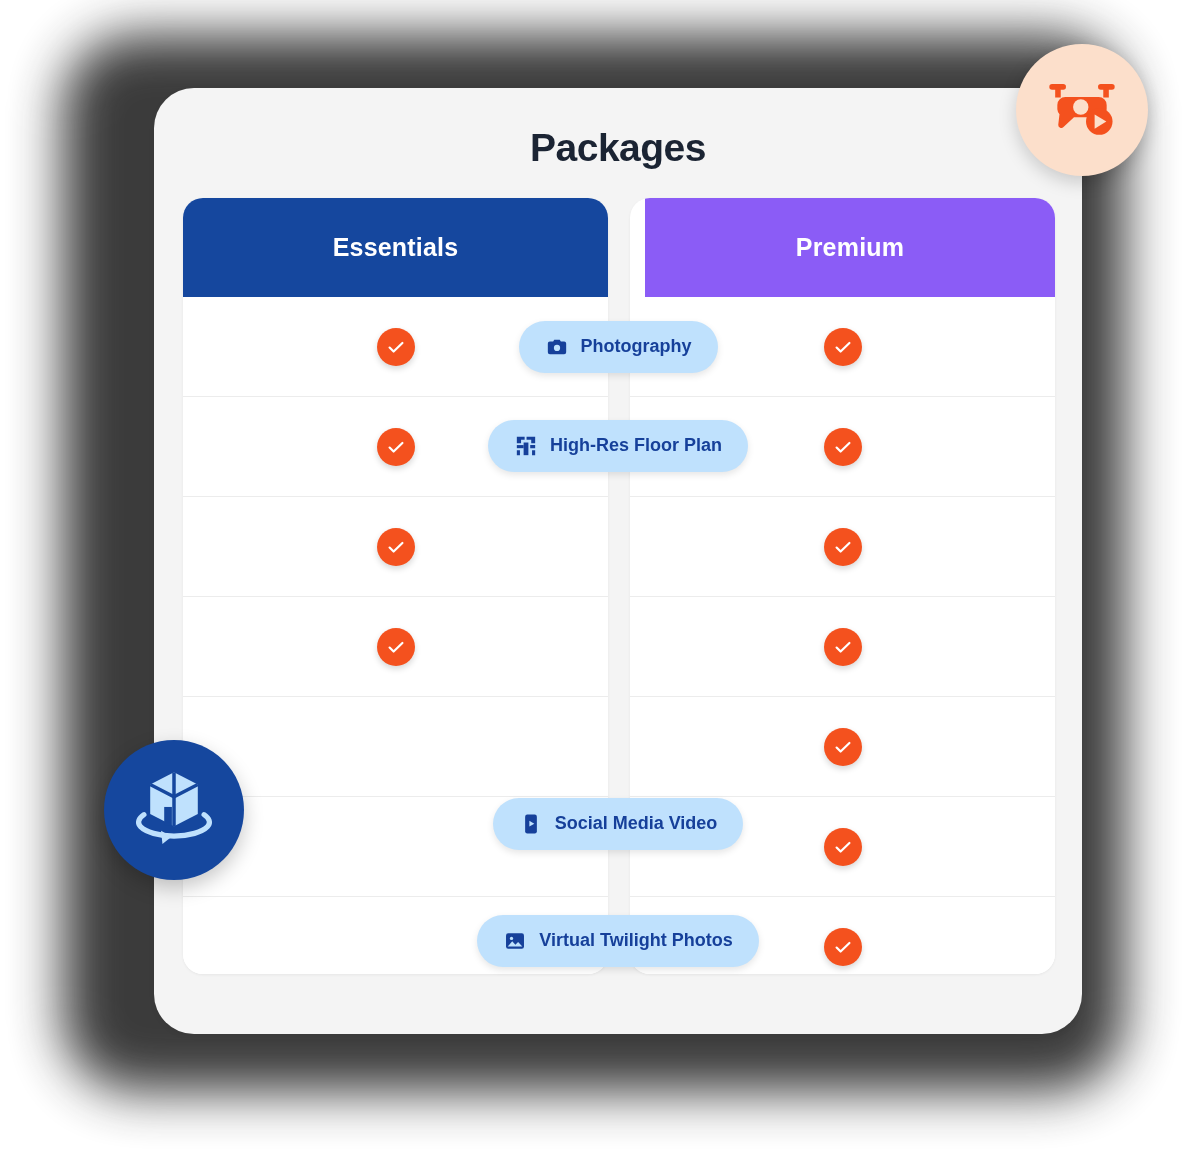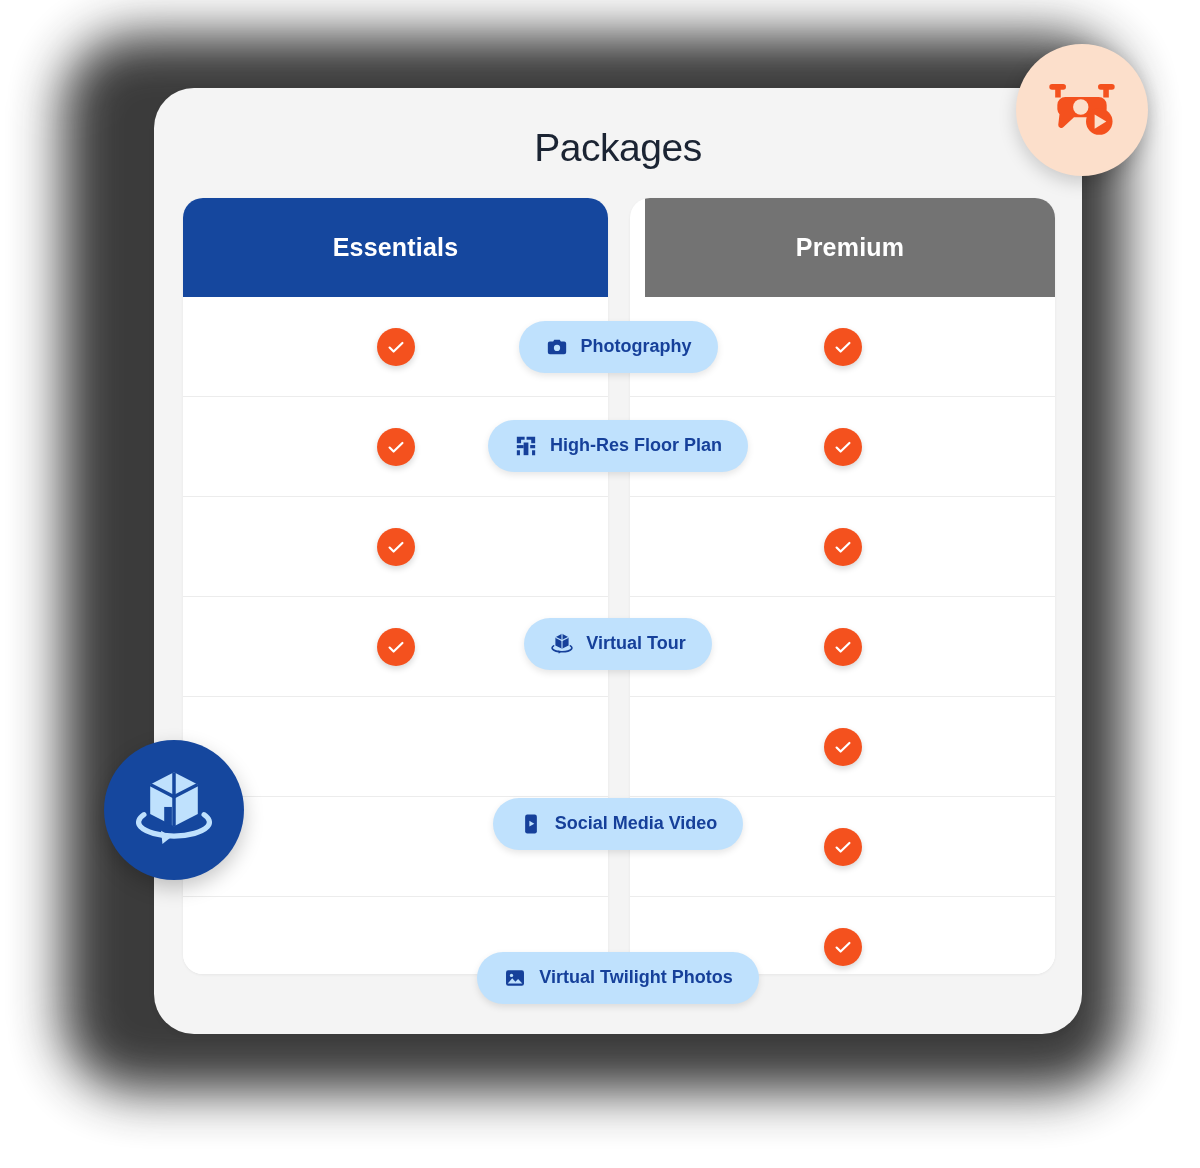--- a/index.html
+++ b/index.html
@@ -62,21 +62,21 @@
     overflow: visible;
   }
 
   #page-title {
     position: absolute;
     top: 38px;
     left: 0;
     width: 100%;
     text-align: center;
     font-size: 39px;
-    font-weight: normal;
+    font-weight: bold;
     color: #1b2433;
     letter-spacing: -0.5px;
   }
 
   
   #table {
     position: absolute;
     left: 29px;
     top: 110px;
     width: 872px;
@@ -96,21 +96,21 @@
     height: 99px;
     display: flex;
     align-items: center;
     justify-content: center;
     font-size: 25px;
     font-weight: bold;
     color: #ffffff;
     letter-spacing: .2px;
   }
   .col.essentials .col-head { background: #15479E; }
-  .col.premium   .col-head { background: #737373; margin-left: 15px; }
+  .col.premium   .col-head { background: #8b5cf6; margin-left: 15px; }
 
   .cell {
     height: 99px;
     border-bottom: 1px solid #ececec;
     display: flex;
     align-items: center;
     justify-content: center;
     background: #fff;
   }
   .cell:last-child { border-bottom: none; }
@@ -328,49 +328,35 @@
             <svg width="22" height="22" viewBox="0 0 24 24" fill="#16409A">
               <path d="M9 4l-1.2 2H4.2A2.2 2.2 0 0 0 2 8.2v9.6A2.2 2.2 0 0 0 4.2 20h15.6a2.2 2.2 0 0 0 2.2-2.2V8.2A2.2 2.2 0 0 0 19.8 6h-3.6L15 4H9z"></path>
               <circle cx="12" cy="13" r="3.4" fill="#BFE1FD"></circle>
             </svg>
           </span>
           <span>Photography</span>
         </div>
       </div>
 
 
-      <div class="pill-row" style="top:396px">
-        <div class="pill">
-          <span class="pill-icon">
-            <svg width="24" height="24" viewBox="0 0 24 24">
-              <path d="M12 1.8l6.6 3.4v8.2L12 16.8 5.4 13.4V5.2L12 1.8z" fill="#16409A"></path>
-              <path d="M12 1.8v15" stroke="#BFE1FD" stroke-width="1.1" fill="none"></path>
-              <path d="M5.4 5.2L12 8.6l6.6-3.4" stroke="#BFE1FD" stroke-width="1.1" fill="none"></path>
-              <path d="M3.6 13.8c-1.5 1-2 2.2-1 3.3 1.4 1.6 5.2 2.6 9.4 2.6s8-1 9.4-2.6c1-1.1.5-2.3-1-3.3" fill="none" stroke="#16409A" stroke-width="1.6" stroke-linecap="round"></path>
-              <path d="M8.4 18.2l2.6 1.6-2.2 1.9z" fill="#16409A"></path>
-            </svg>
-          </span>
-          <span>Virtual Tour</span>
-        </div>
-      </div>
 
 
       <div class="pill-row" style="top:576px">
         <div class="pill">
           <span class="pill-icon">
             <svg width="22" height="22" viewBox="0 0 24 24" fill="#16409A">
               <rect x="5.6" y="1.6" width="12.8" height="20.8" rx="2.4"></rect>
               <path d="M10.2 8.4l5.4 3.2-5.4 3.2z" fill="#BFE1FD"></path>
             </svg>
           </span>
           <span>Social Media Video</span>
         </div>
       </div>
 
-      <div class="pill-row" style="top:730px">
+      <div class="pill-row" style="top:693px">
         <div class="pill">
           <span class="pill-icon">
             <svg width="22" height="22" viewBox="0 0 24 24" fill="#16409A">
               <rect x="2.2" y="3.6" width="19.6" height="16.8" rx="2.4"></rect>
               <circle cx="8.2" cy="9.2" r="1.8" fill="#BFE1FD"></circle>
               <path d="M4 18l5-5.6 3.4 3.6 3-3 4.6 5z" fill="#BFE1FD"></path>
             </svg>
           </span>
           <span>Virtual Twilight Photos</span>
         </div>

